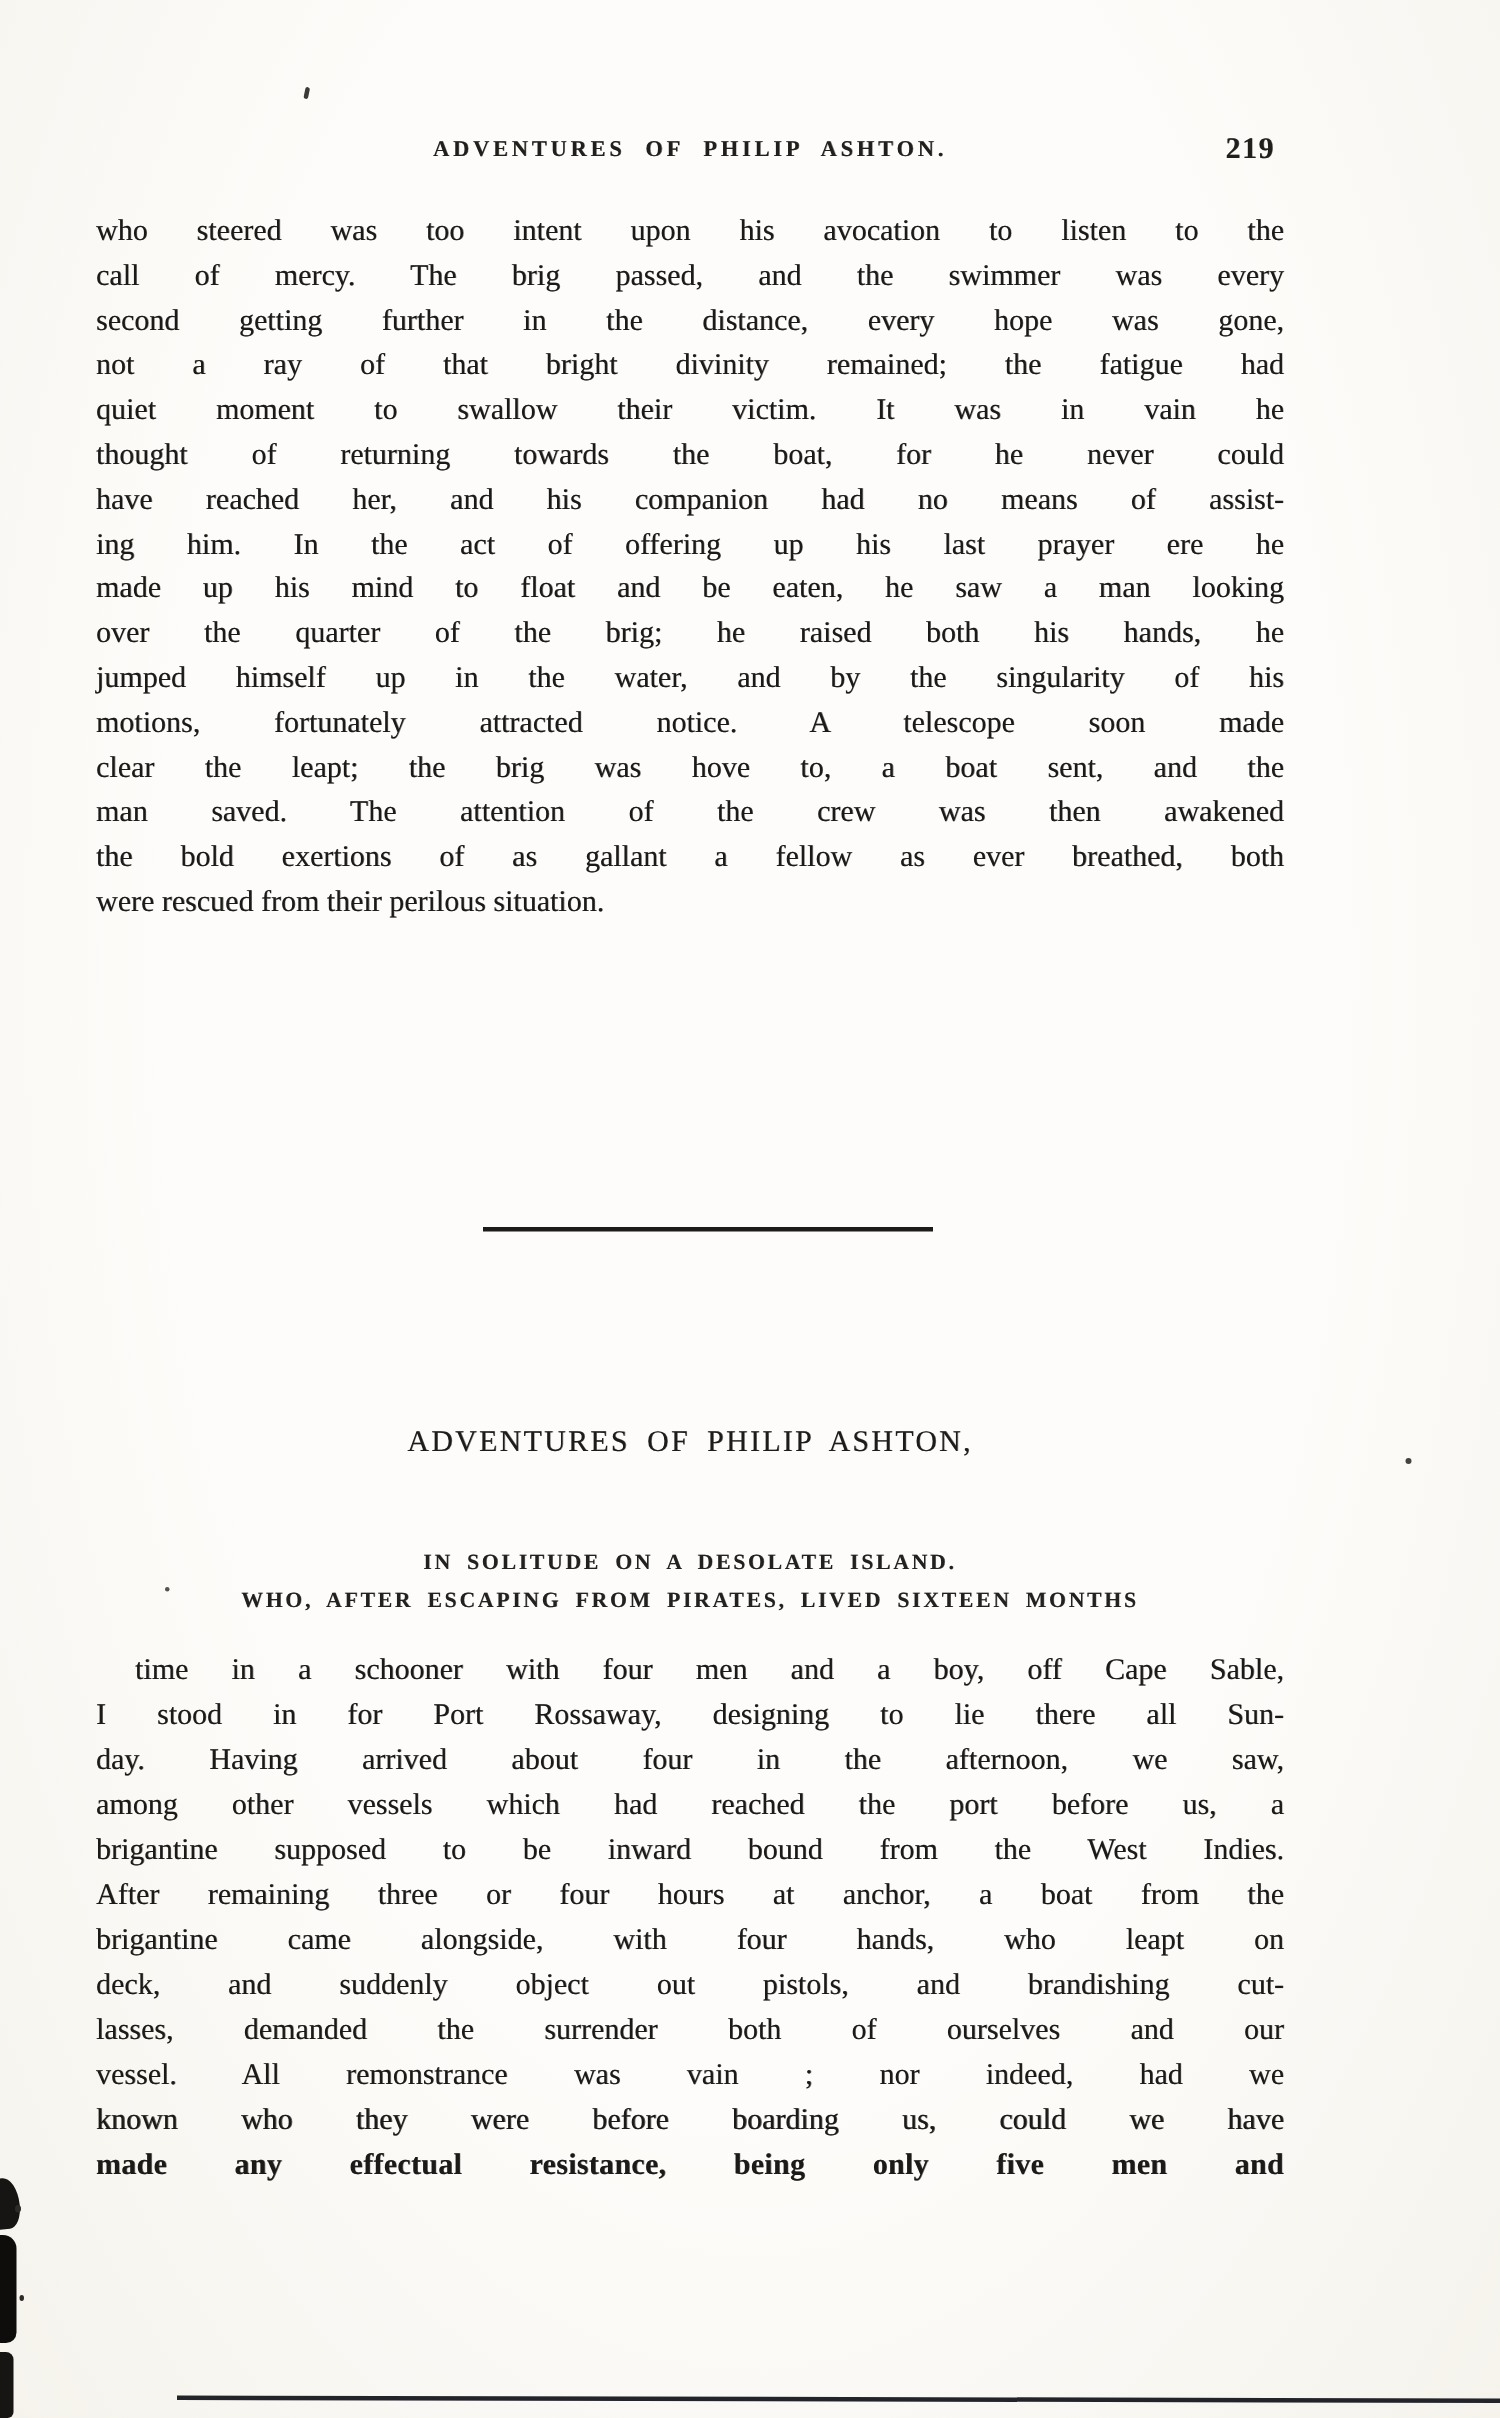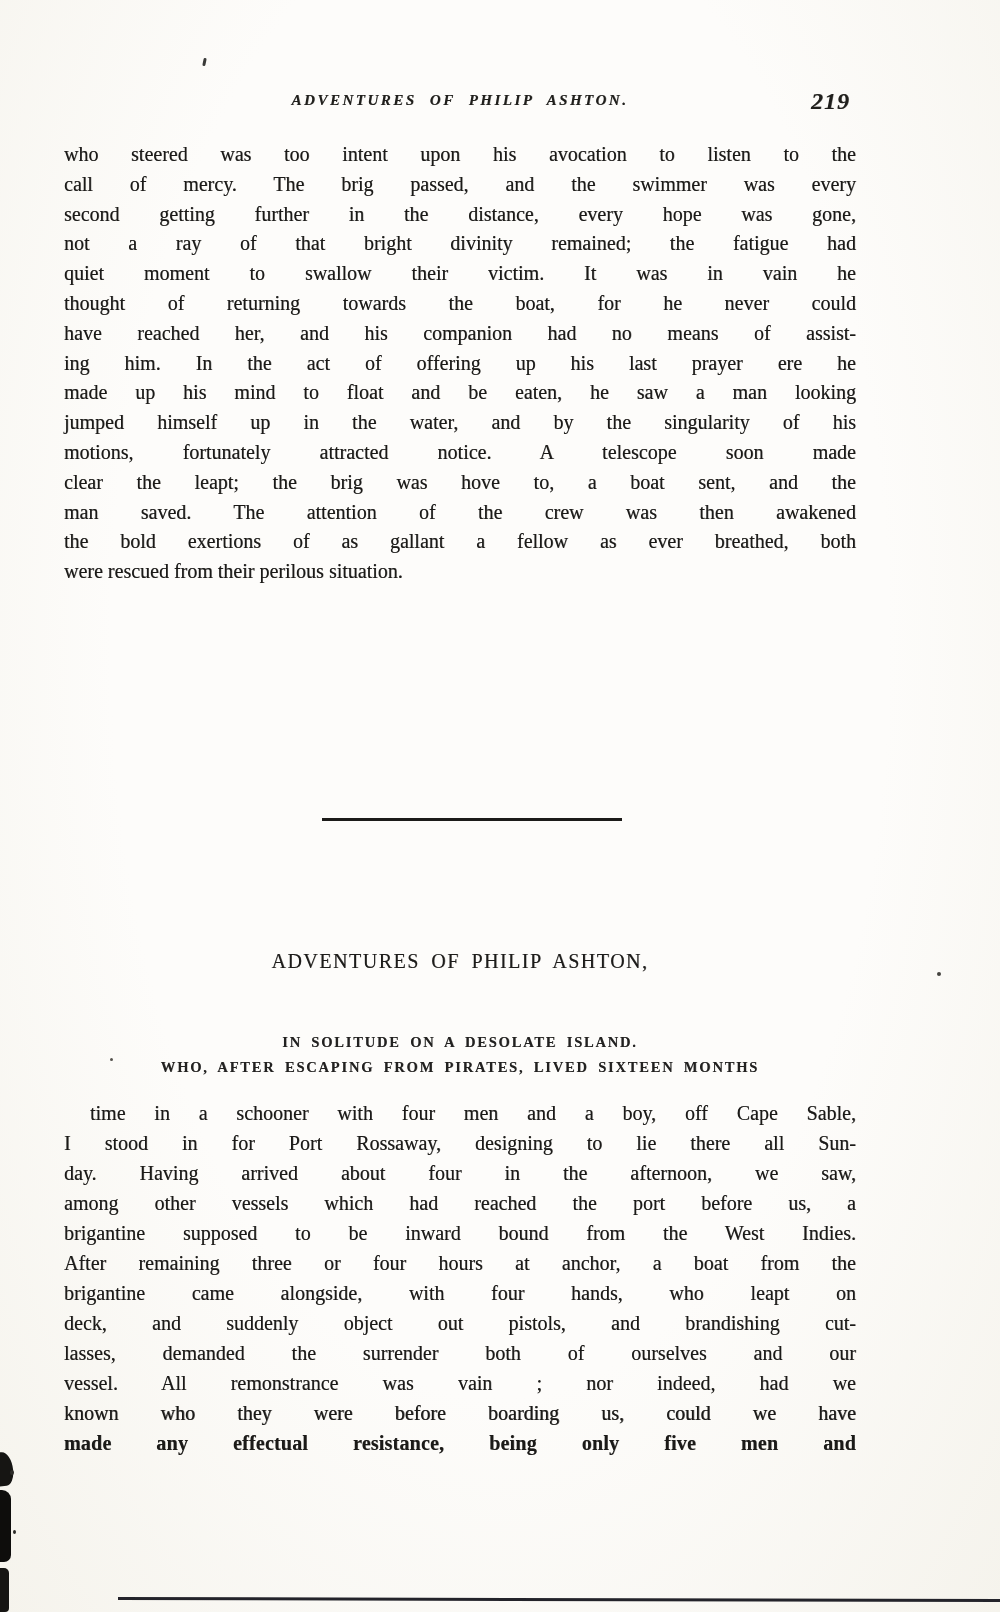--- a/index.html
+++ b/index.html
@@ -27,27 +27,26 @@
     top: 92px;
     left: 0;
     width: 100%;
     text-align: center;
     font-size: 15px;
     font-weight: bold;
     letter-spacing: 2.5px;
     word-spacing: 7px;
     color: #201f1c;
     text-shadow: 0.4px 0 0 rgba(30,29,26,0.5);
-    font-style: italic;
   }
   .page-number {
     position: absolute;
     right: 6px;
     top: -4px;
-    font-size: 24px;
+    font-size: 20px;
     font-weight: bold;
     letter-spacing: 1px;
     word-spacing: normal;
   }
   .para {
     position: absolute;
     left: 0;
     width: 100%;
     font-size: 20px;
     line-height: 29.8px;
@@ -143,20 +142,21 @@
   <div class="para para1">
       <div class="line">who steered was too intent upon his avocation to listen to the</div>
       <div class="line">call of mercy.  The brig passed, and the swimmer was every</div>
       <div class="line">second getting further in the distance, every hope was gone,</div>
       <div class="line">not a ray of that bright divinity remained; the fatigue had</div>
       <div class="line">quiet moment to swallow their victim.  It was in vain he</div>
       <div class="line">thought of returning towards the boat, for he never could</div>
       <div class="line">have reached her, and his companion had no means of assist-</div>
       <div class="line">ing him.  In the act of offering up his last prayer ere he</div>
       <div class="line">made up his mind to float and be eaten, he saw a man looking</div>
+      <div class="line">over the quarter of the brig; he raised both his hands, he</div>
       <div class="line">jumped himself up in the water, and by the singularity of his</div>
       <div class="line">motions, fortunately attracted notice.  A telescope soon made</div>
       <div class="line">clear the leapt; the brig was hove to, a boat sent, and the</div>
       <div class="line">man saved.  The attention of the crew was then awakened</div>
       <div class="line">the bold exertions of as gallant a fellow as ever breathed, both</div>
       <div class="line">were rescued from their perilous situation.</div>
     </div>
 
   <div class="divider"></div>
 

